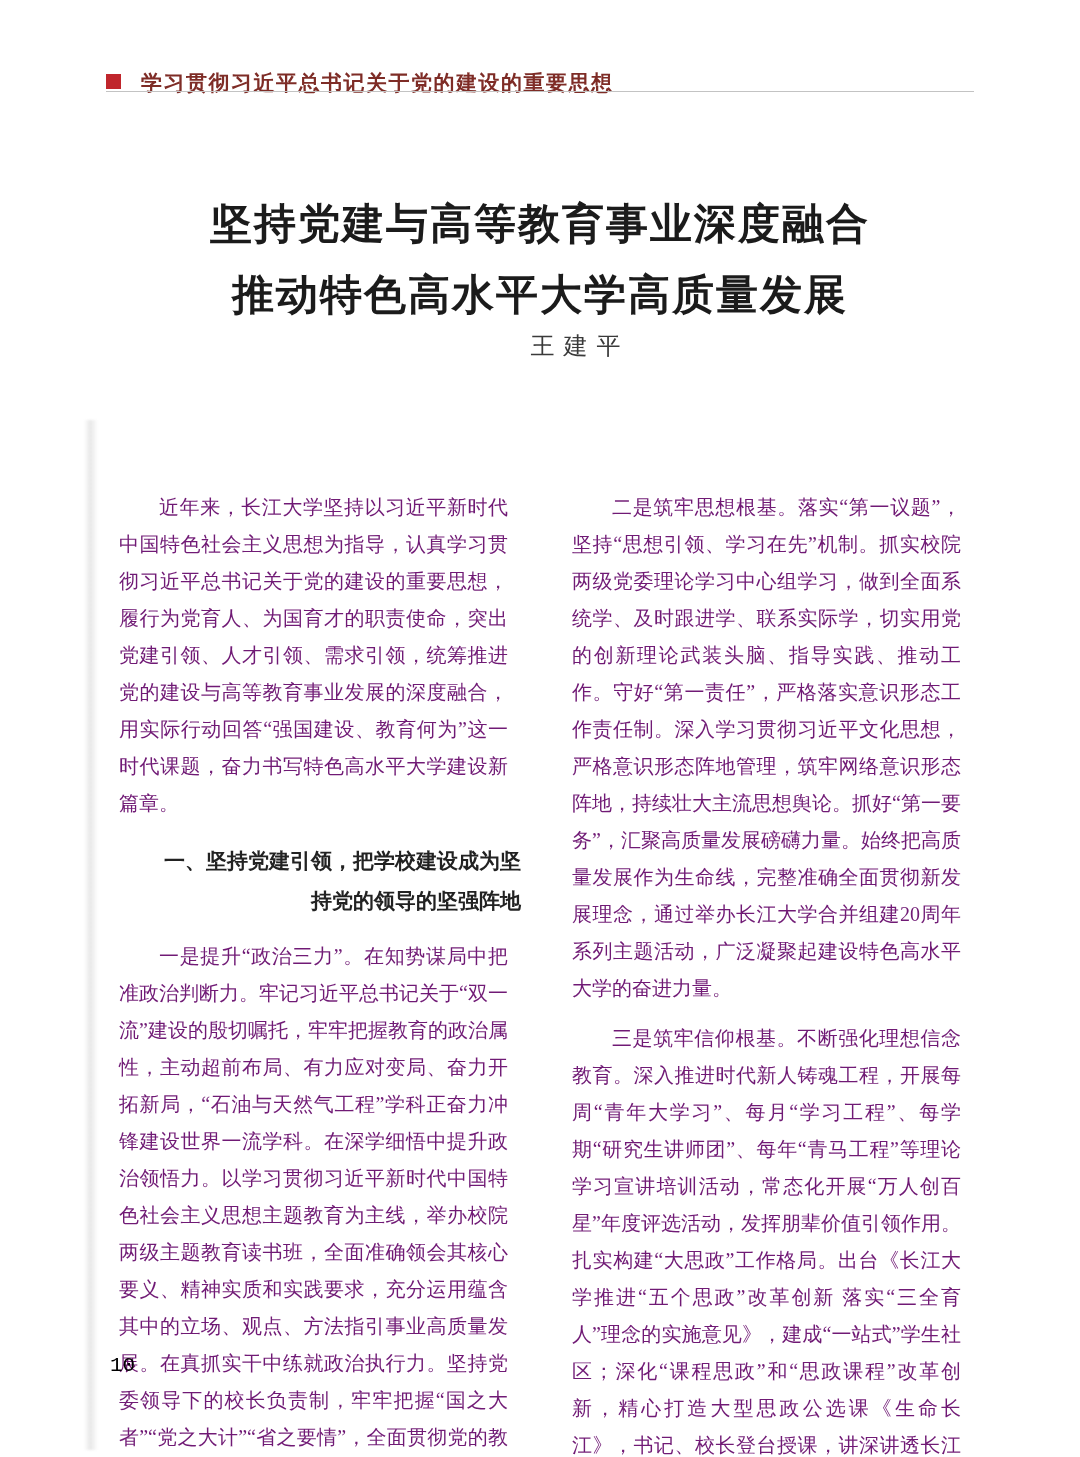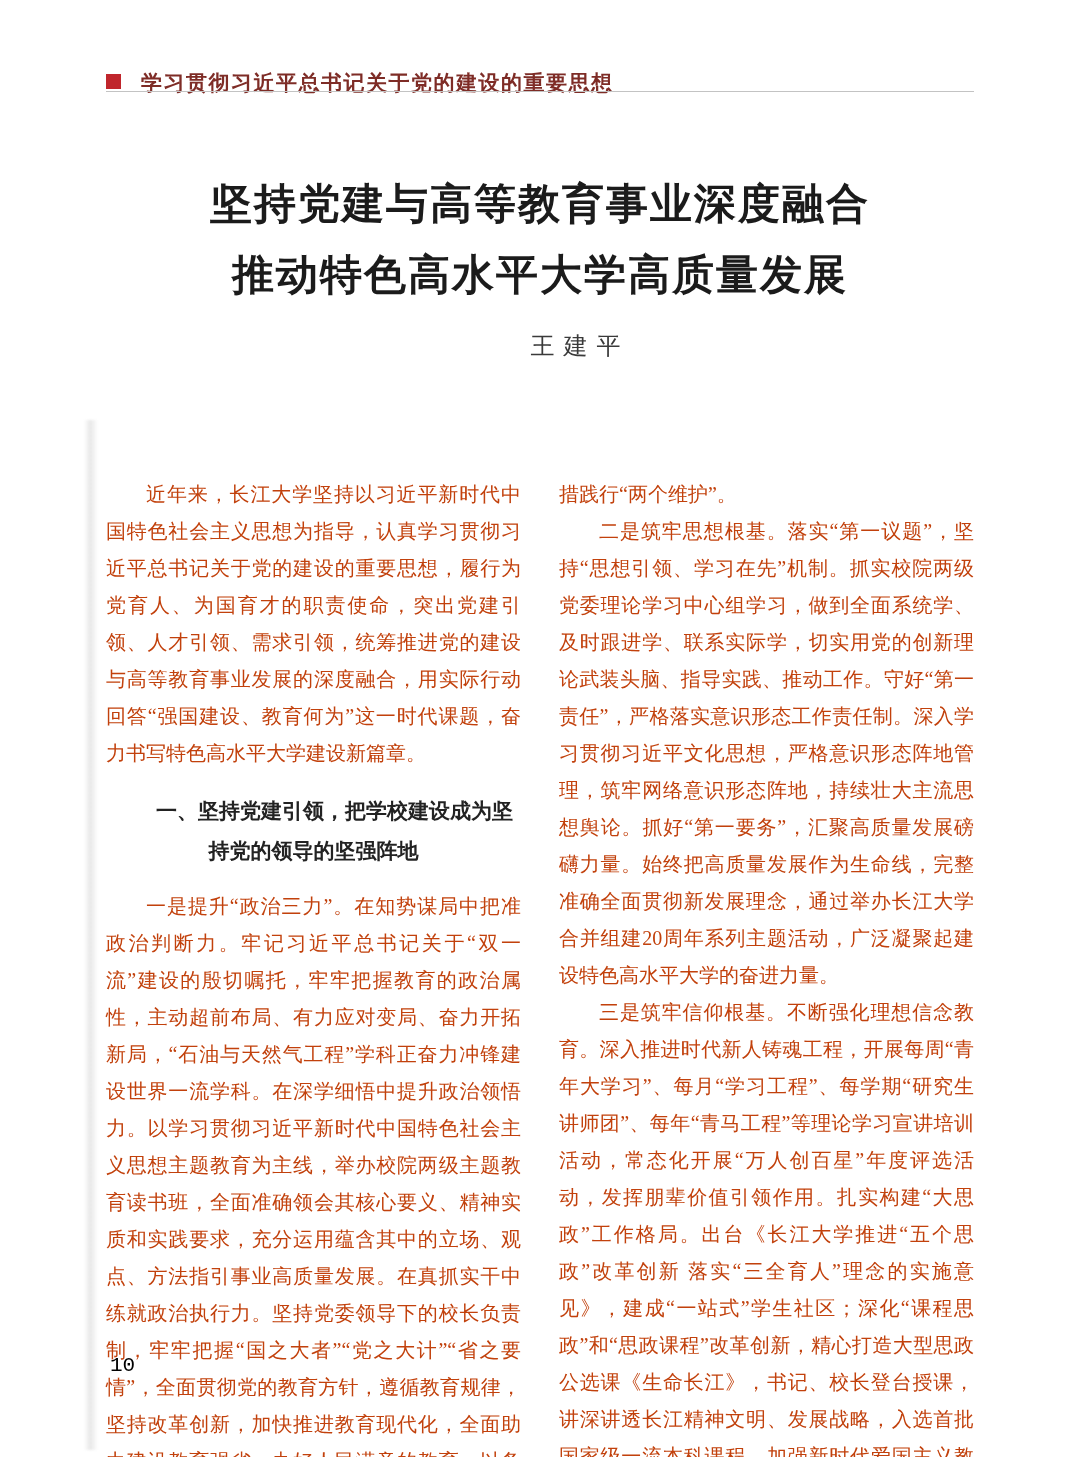--- a/index.html
+++ b/index.html
@@ -36,53 +36,53 @@
     font-weight:bold; font-size:21px; letter-spacing:1.5px;
     color:#7e2c26;
   }
   .header-rule {
     position:absolute; top:91px; left:106px; right:106px;
     height:1px; background:#c3c3c3;
   }
 
   
   .article-title {
-    position:absolute; top:140px; left:0; width:1080px;
+    position:absolute; top:160px; left:0; width:1080px;
     text-align:center;
     font-family:"Liberation Sans", sans-serif;
     font-weight:900; font-size:42px; line-height:71px;
     letter-spacing:2px; color:#1b1b1b;
   }
   .article-title .t-line { display:block; }
 
   .author {
     position:absolute; top:330px; left:0; width:1080px;
     text-align:center;
     font-size:24px; letter-spacing:9px; color:#3a3a3a;padding-left:40px;
   }
 
   
   .columns {
     position:absolute; top:476px; left:106px; width:868px;
     display:flex; gap:38px;
   }
   .col { width:415px; }
   .body-p {
-    margin:0;
+    margin:13px;
     font-size:20px; line-height:37px;
     text-align:justify; text-justify:inter-ideograph;
-    color:#c2410c;
+    color:#701a75;
     word-break:break-all;
   }
   .indent { text-indent:2em; }
   .section-heading {
     margin:19px 0 17px 0;
     font-family:"Liberation Sans", sans-serif;
     font-weight:bold; font-size:21px; line-height:40px;
-    text-indent:2em; text-align:center;
+    text-indent:2em; text-align:right;
     color:#222222;
     word-break:break-all;
   }
 
   .page-number {
     position:absolute; left:110px; top:1354px;
     font-size:21px; color:#000000;font-family:Liberation Mono, monospace;
   }
 </style>
 </head>
@@ -102,19 +102,18 @@
 
 <div class="author">王建平</div>
 
 <div class="columns">
   <div class="col">
     <p class="body-p indent">近年来，长江大学坚持以习近平新时代中国特色社会主义思想为指导，认真学习贯彻习近平总书记关于党的建设的重要思想，履行为党育人、为国育才的职责使命，突出党建引领、人才引领、需求引领，统筹推进党的建设与高等教育事业发展的深度融合，用实际行动回答“强国建设、教育何为”这一时代课题，奋力书写特色高水平大学建设新篇章。</p>
     <h2 class="section-heading">一、坚持党建引领，把学校建设成为坚持党的领导的坚强阵地</h2>
     <p class="body-p indent">一是提升“政治三力”。在知势谋局中把准政治判断力。牢记习近平总书记关于“双一流”建设的殷切嘱托，牢牢把握教育的政治属性，主动超前布局、有力应对变局、奋力开拓新局，“石油与天然气工程”学科正奋力冲锋建设世界一流学科。在深学细悟中提升政治领悟力。以学习贯彻习近平新时代中国特色社会主义思想主题教育为主线，举办校院两级主题教育读书班，全面准确领会其核心要义、精神实质和实践要求，充分运用蕴含其中的立场、观点、方法指引事业高质量发展。在真抓实干中练就政治执行力。坚持党委领导下的校长负责制，牢牢把握“国之大者”“党之大计”“省之要情”，全面贯彻党的教育方针，遵循教育规律，坚持改革创新，加快推进教育现代化，全面助力建设教育强省，办好人民满意的教育，以务实举</p>
   </div>
   <div class="col">
-    <p class="body-p">措践行“两个维护”。</p>
     <p class="body-p indent">二是筑牢思想根基。落实“第一议题”，坚持“思想引领、学习在先”机制。抓实校院两级党委理论学习中心组学习，做到全面系统学、及时跟进学、联系实际学，切实用党的创新理论武装头脑、指导实践、推动工作。守好“第一责任”，严格落实意识形态工作责任制。深入学习贯彻习近平文化思想，严格意识形态阵地管理，筑牢网络意识形态阵地，持续壮大主流思想舆论。抓好“第一要务”，汇聚高质量发展磅礴力量。始终把高质量发展作为生命线，完整准确全面贯彻新发展理念，通过举办长江大学合并组建20周年系列主题活动，广泛凝聚起建设特色高水平大学的奋进力量。</p>
     <p class="body-p indent">三是筑牢信仰根基。不断强化理想信念教育。深入推进时代新人铸魂工程，开展每周“青年大学习”、每月“学习工程”、每学期“研究生讲师团”、每年“青马工程”等理论学习宣讲培训活动，常态化开展“万人创百星”年度评选活动，发挥朋辈价值引领作用。扎实构建“大思政”工作格局。出台《长江大学推进“五个思政”改革创新 落实“三全育人”理念的实施意见》，建成“一站式”学生社区；深化“课程思政”和“思政课程”改革创新，精心打造大型思政公选课《生命长江》，书记、校长登台授课，讲深讲透长江精神文明、发展战略，入选首批国家级一流本科课程。加强新时代爱国主义教育。认真贯彻落实爱国主义教育法，坚持每周一和重大纪念日举行升旗仪式，全覆盖组织</p>
   </div>
 </div>
 
 <div class="page-number">10</div>
 
 </body></html>

